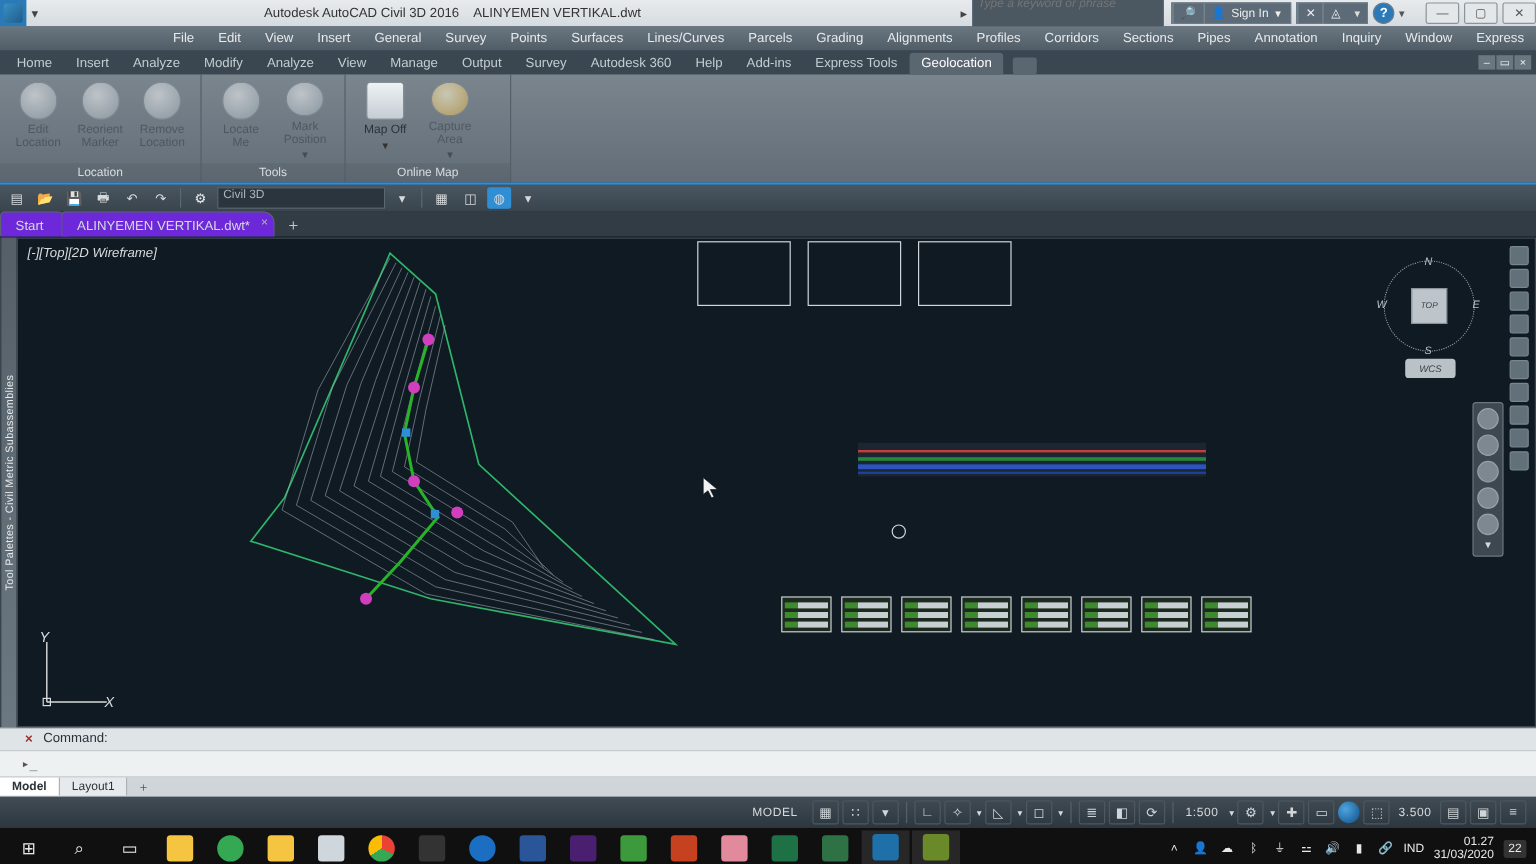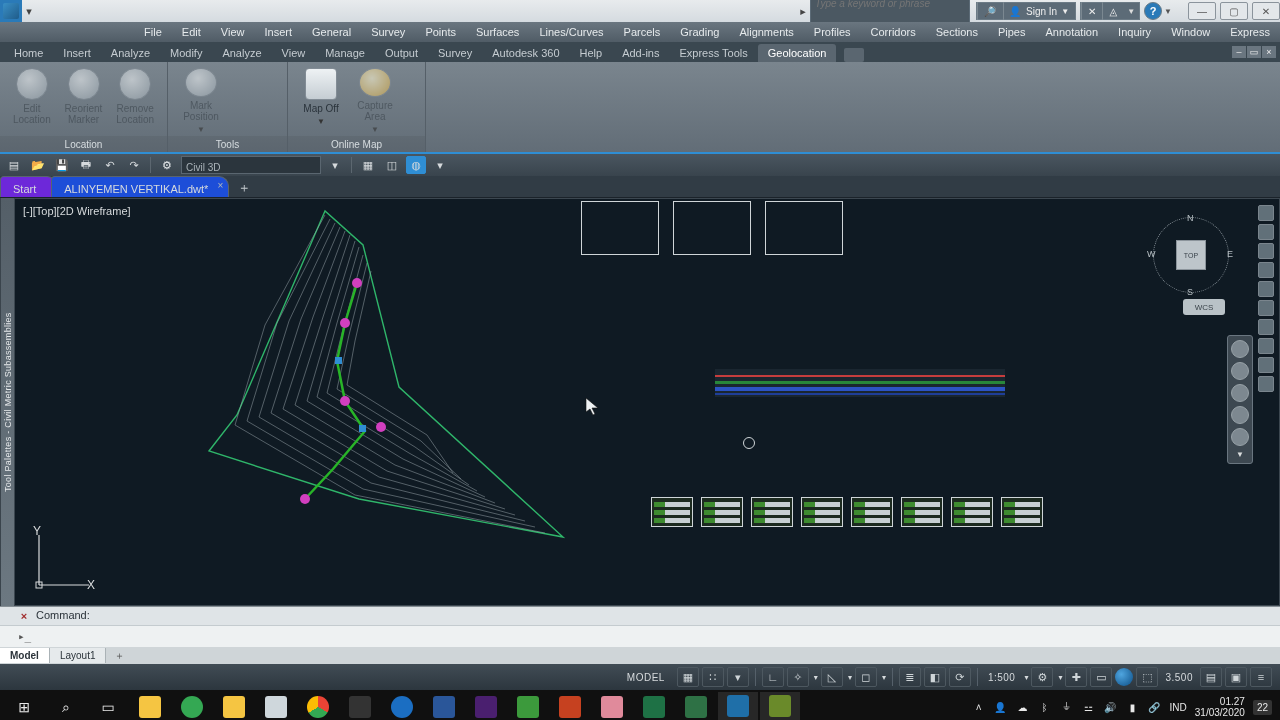--- a/index.html
+++ b/index.html
@@ -44,44 +44,44 @@
 .rbtn .ico { width:32px; height:32px; background: radial-gradient(circle at 40% 35%,#eef2f4,#9aa6af); border-radius:50%; border:1px solid #828c95; }
 .rbtn .ico.square { border-radius:4px; background: linear-gradient(#eef2f4,#c5cdd3); }
 .rbtn .ico.glow { background: radial-gradient(circle at 40% 35%,#fff7d2,#d7a93f); }
 .rbtn .drop { font-size:8px; color:#333; }
 
 
 .qat { height: 22px; background: linear-gradient(#4a5660,#39444d); display:flex; align-items:center; padding-left:4px; gap:4px; }
 .qat-btn { width:20px; height:18px; display:flex; align-items:center; justify-content:center; color:#d6dadd; font-size:11px; border:1px solid transparent; border-radius:2px; }
 .qat-sep { width:1px; height:16px; background:#5c6770; margin:0 2px; }
 .qat .gear { color:#e6e9eb; }
-.workspace-sel { background:#2b353d; border:1px solid #5a6670; color:#aab3b9; font-size:10px; height:18px; width:140px; display:flex; align-items:flex-end; padding:0 4px; }
+.workspace-sel { background:#2b353d; border:1px solid #5a6670; color:#aab3b9; font-size:10px; height:18px; width:140px; display:flex; align-items:flex-start; padding:0 4px; }
 
 
 .file-tabs { height: 22px; background: #313c45; display:flex; align-items:flex-end; border-bottom:1px solid #1b232a; }
 .file-tab { height:21px; background:#6d28d9; color:#d6dadd; font-size:11px; padding: 3px 20px 0 12px; border-top-left-radius:4px; border-top-right-radius:10px; margin-right:-6px; display:flex; align-items:center; border:1px solid #59646c; border-bottom:none; position:relative; }
-.file-tab.active { background:#1d4ed8; }
+.file-tab.active { background:#6d28d9; }
 .file-tab .x { position:absolute; right:5px; top:3px; font-size:10px; color:#aeb6bb; }
 .file-tab-add { width:22px; height:18px; display:flex; align-items:center; justify-content:center; color:#c3c9cd; font-size:13px; margin-left:10px; }
 
 
 .workspace { position: relative; height: 408px; display:flex; }
 .left-palette { width:14px; background: linear-gradient(#6c7881,#545f68); writing-mode: vertical-rl; transform: rotate(180deg); font-size:9px; color:#e6e9eb; display:flex; align-items:center; justify-content:center; letter-spacing:0.3px; border-right:1px solid #3a444c; padding:6px 0; }
-.canvas { flex:1; background:#0f1a23; position:relative; overflow:hidden; border:1px solid #3c4750; }
+.canvas { flex:1; background:#0f1a23; position:relative; overflow:hidden; border:1px solid #3c4750;font-style:italic; }
 .view-label { position:absolute; top:6px; left:8px; font-size:11px; color:#d7dbdd; }
 .ucs { position:absolute; bottom:10px; left:14px; width:70px; height:70px; }
 .ucs line { stroke:#d9dcdd; stroke-width:1.2; }
 .ucs text { fill:#d9dcdd; font-size:12px; }
 
 
 .viewcube { position:absolute; top:16px; right:48px; width:80px; height:80px; }
 .viewcube .ring { width:76px; height:76px; border:1px dotted #8a949b; border-radius:50%; position:absolute; top:2px; left:2px; }
 .viewcube .cube { width:30px; height:30px; background:#bdc5ca; border:1px solid #8b949b; position:absolute; top:25px; left:25px; display:flex; align-items:center; justify-content:center; font-size:7px; color:#3a434b; }
 .viewcube .lbl { position:absolute; font-size:9px; color:#b8c0c5; }
-.wcs-badge { position:absolute; top:100px; right:54px; width:42px; height:16px; background:#b9c2c7; border-radius:3px; font-size:8px; display:flex; align-items:center; justify-content:center; color:#3b444b; }
+.wcs-badge { position:absolute; top:100px; right:66px; width:42px; height:16px; background:#b9c2c7; border-radius:3px; font-size:8px; display:flex; align-items:center; justify-content:center; color:#3b444b; }
 
 .navbar-right { position:absolute; top:6px; right:4px; width:18px; display:flex; flex-direction:column; gap:3px; align-items:center; }
 .nav-ico { width:16px; height:16px; background:#617079; border:1px solid #7a858d; border-radius:2px; }
 .navbar-right2 { position:absolute; top:136px; right:26px; width:26px; background:rgba(100,112,121,0.55); border:1px solid #6a7680; border-radius:3px; display:flex; flex-direction:column; align-items:center; padding:4px 0; gap:4px; }
 .nav2-ico { width:18px; height:18px; border-radius:50%; background:#7d8890; border:1px solid #97a1a7; }
 
 
 .surface-svg { position:absolute; top:6px; left:180px; }
 .profile-strip { position:absolute; top:170px; left:700px; width:290px; height:28px; }
 .profile-strip .bg { position:absolute; inset:0; background:linear-gradient(#1a2630,#1a2630); }
@@ -137,20 +137,25 @@
 </style>
 </head>
 <body>
 
 <div class="title-bar">
   <div class="app-icon">
       <div class="app-icon-inner"></div>
     </div>
   <div class="qa-compact">▾</div>
   <div style="width:170px"></div>
+  <div class="title-text">
+    <span>Autodesk AutoCAD Civil 3D 2016</span>
+    &nbsp;&nbsp;
+    <span>ALINYEMEN VERTIKAL.dwt</span>
+  </div>
   <div class="title-gap"></div>
   <div class="qa-compact">▸</div>
   <div class="search-box">
     <input placeholder="Type a keyword or phrase" style="">
   </div>
   <div class="signin-area">
     <div class="title-btn">🔎</div>
     <div class="title-btn">
       <span>👤</span>
       <span>Sign In</span>
@@ -232,20 +237,24 @@
         </div>
       <div class="rbtn">
           <div class="ico"></div>
           <div><span>Remove</span><br><span>Location</span></div>
         </div>
     </div>
     <div class="rg-label">Location</div>
   </div>
   <div class="ribbon-group" style="width:120px">
     <div class="rg-body">
+      <div class="rbtn">
+          <div class="ico"></div>
+          <div><span>Locate</span><br><span>Me</span></div>
+        </div>
       <div class="rbtn">
           <div class="ico"></div>
           <div><span>Mark</span><br><span>Position</span></div>
           <div class="drop">▼</div>
         </div>
     </div>
     <div class="rg-label">Tools</div>
   </div>
   <div class="ribbon-group" style="width:138px">
     <div class="rg-body">

